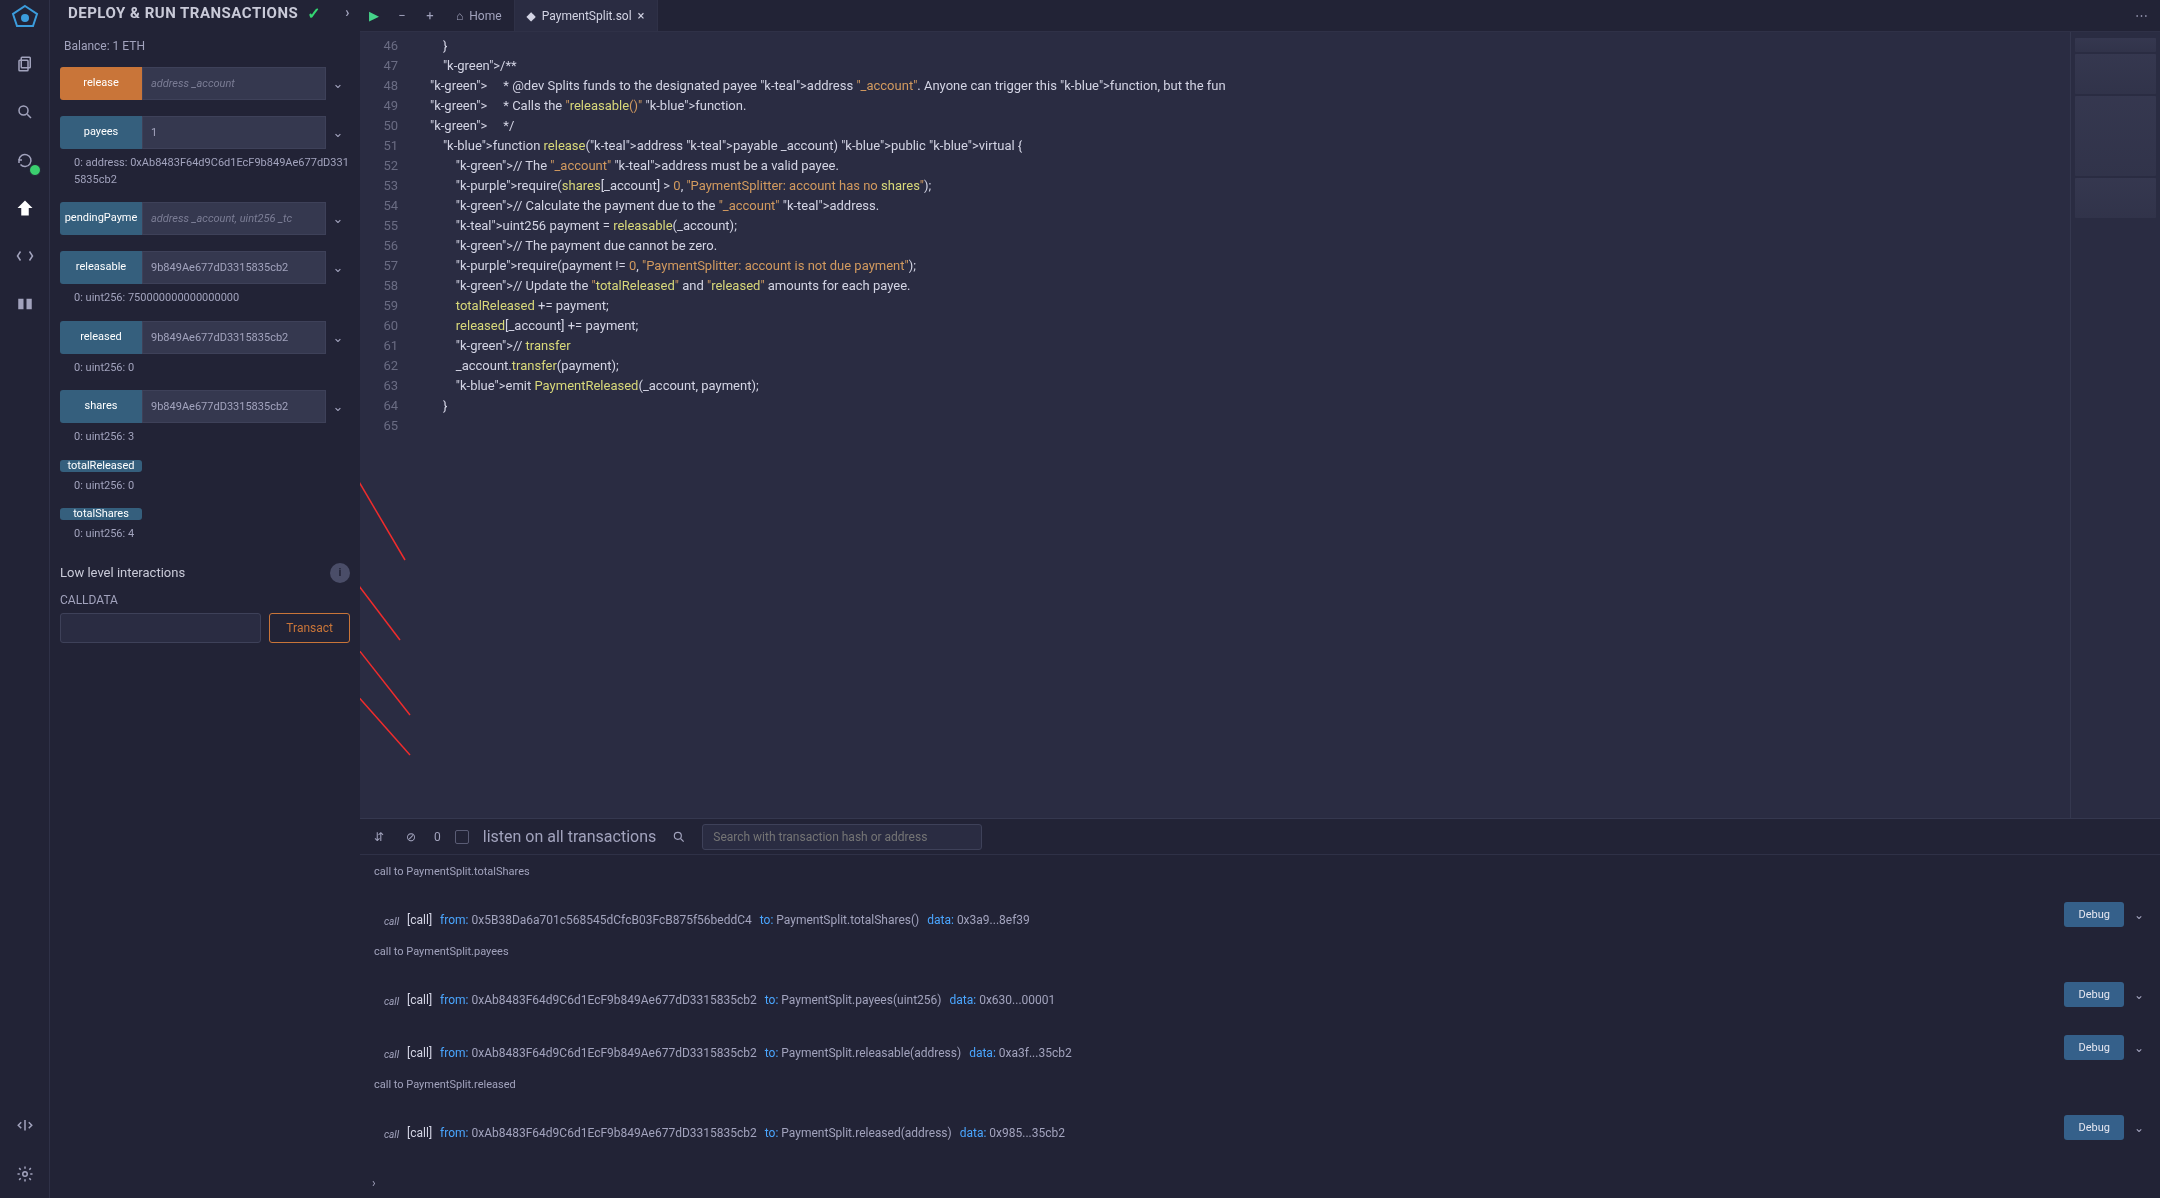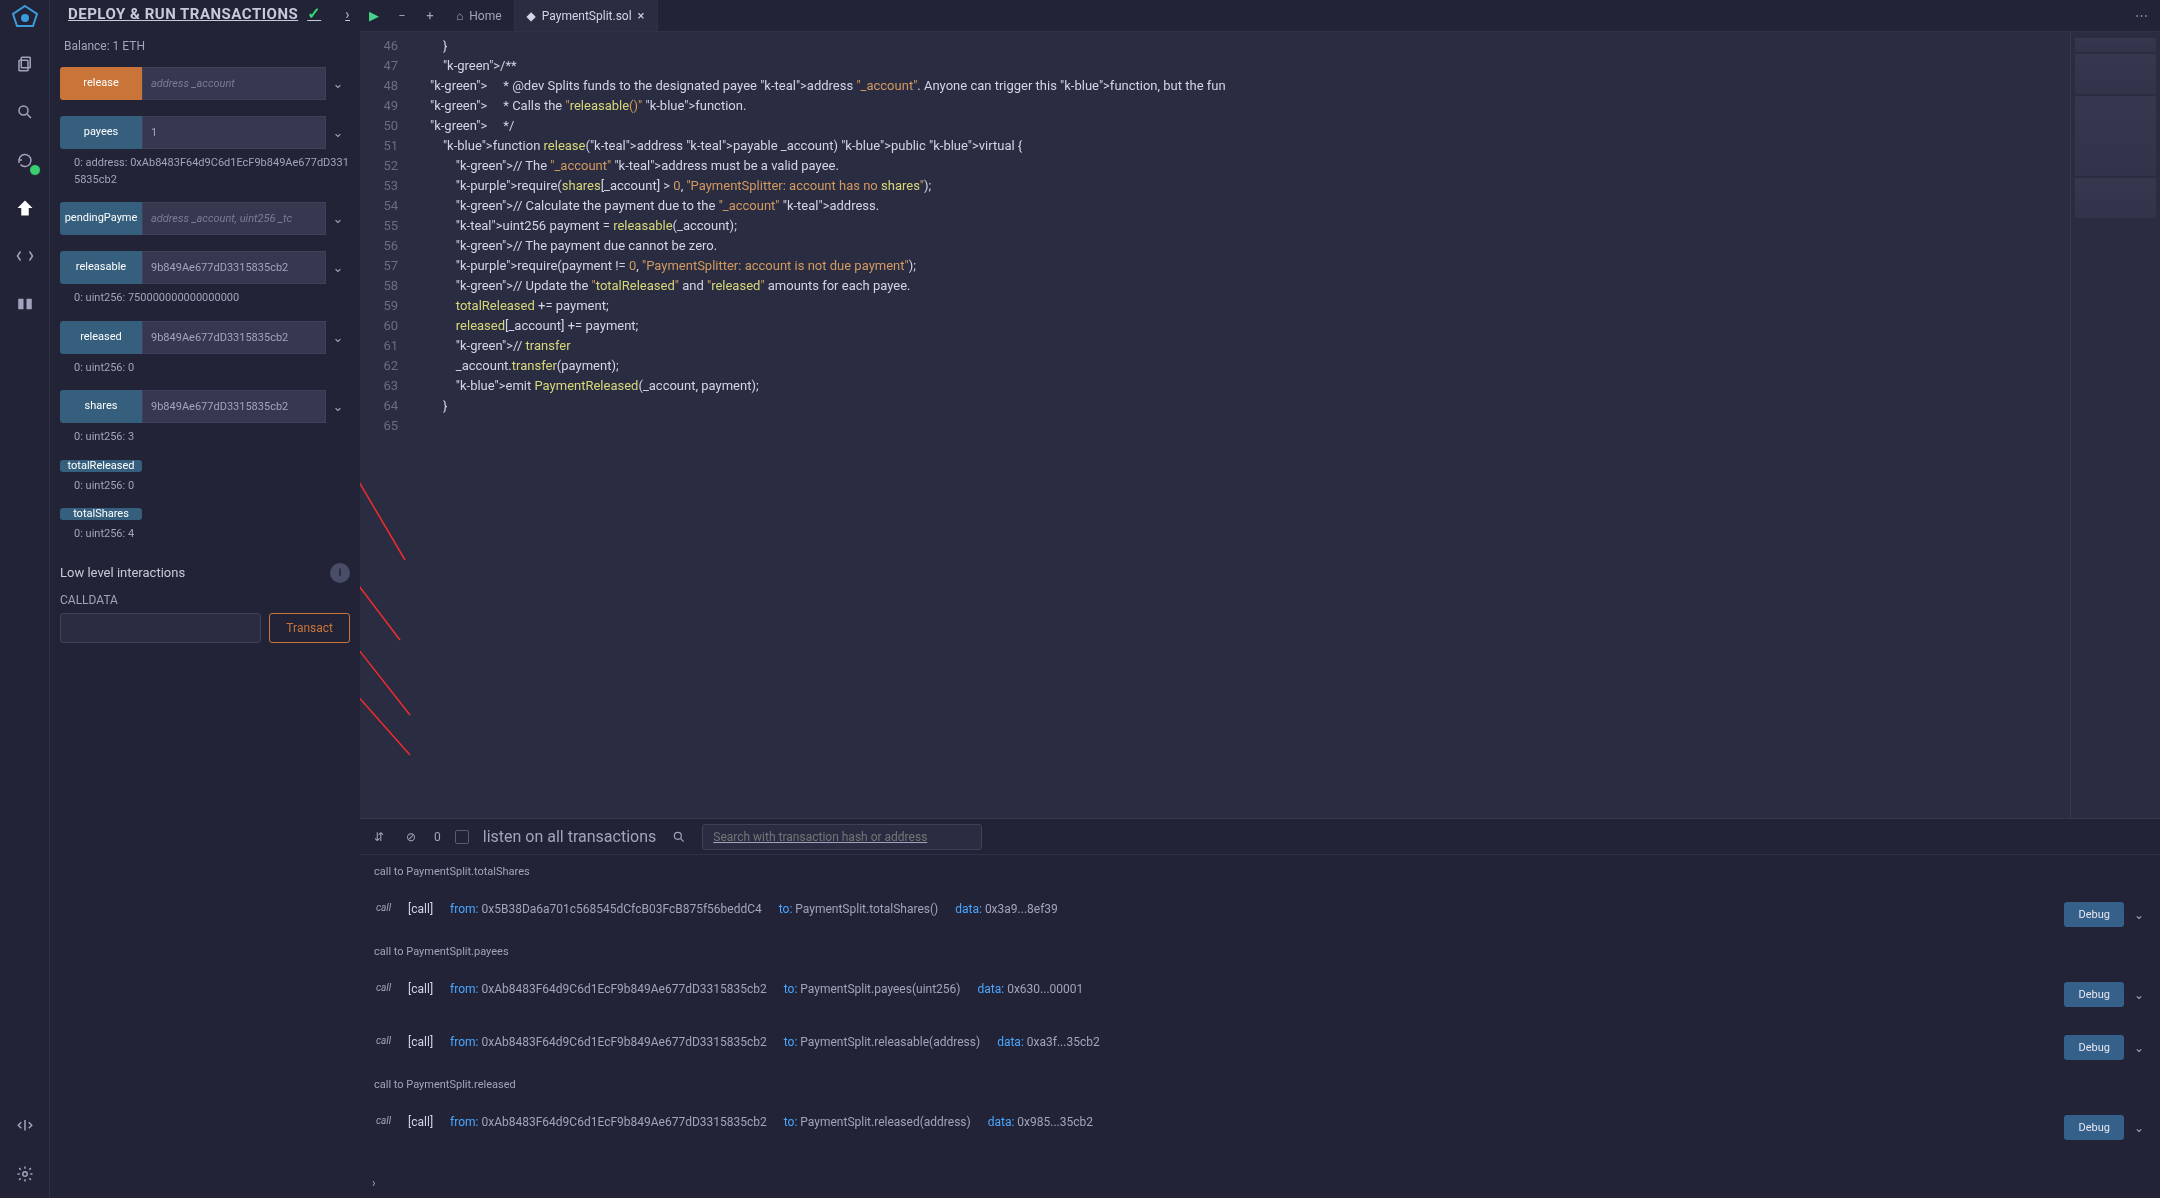--- a/index.html
+++ b/index.html
@@ -6,21 +6,21 @@
   body { background: #222336; color: #a2a3bd; font-size: 13px; overflow: hidden; }
   .app { display: flex; height: 100vh; }
   .iconbar { width: 50px; background: #222336; border-right: 1px solid #2f3147; display: flex; flex-direction: column; align-items: center; padding-top: 4px; position: relative; }
   .iconbar .icon { width: 28px; height: 28px; margin: 10px 0; color: #a2a3bd; cursor: pointer; display: flex; align-items: center; justify-content: center; }
   .iconbar .icon.active { color: #fff; }
   .iconbar .spacer { flex: 1; }
   .logo { width: 32px; height: 32px; margin-bottom: 4px; }
   .badge-dot { position: relative; }
   .badge-dot::after { content: ""; position: absolute; bottom: -2px; right: -2px; width: 10px; height: 10px; background: #3bcf6f; border-radius: 50%; border: 1px solid #222336; display:flex; align-items:center; justify-content:center; font-size:7px; color:#222336; }
   .sidepanel { width: 310px; background: #222336; padding: 0 10px 10px 10px; overflow-y: auto; position: relative; }
-  .sidepanel h1 { font-size: 15px; font-weight: 700; color: #c9cad8; letter-spacing: 0.5px; margin: 4px 0 16px 8px; display: flex; align-items: center; gap: 9px; text-decoration: underline; }
+  .sidepanel h1 { font-size: 15px; font-weight: 700; color: #c9cad8; letter-spacing: 0.5px; margin: 4px 0 16px 8px; display: flex; gap: 9px; }
   .sidepanel h1 .chk { color: #34d672; font-size: 16px; }
   .sidepanel h1 .chev { color: #a2a3bd; font-size: 14px; margin-left: auto; }
   .balance { font-size: 12px; color: #a2a3bd; margin: 0 0 14px 4px; }
   .fn-row { display: flex; align-items: stretch; margin-bottom: 6px; }
   .fn-btn { flex: 0 0 82px; display:flex; align-items:center; justify-content:center; font-size: 11px; color: #fff; border: none; cursor: pointer; border-radius: 3px 0 0 3px; padding: 0 4px; text-align:center; line-height:1.1; }
   .fn-btn.orange { background: #c97539; }
   .fn-btn.teal { background: #355f7d; }
   .fn-input { flex: 1; background: #35384f; border: 1px solid #3e4159; color: #a2a3bd; font-size: 11px; padding: 9px 8px; border-radius: 0; outline: none; min-width: 0; }
   .fn-input::placeholder { color: #7b7d95; font-style: italic; }
   .fn-dd { width: 24px; background: transparent; color: #a2a3bd; display: flex; align-items: center; justify-content: center; cursor: pointer; }
@@ -45,24 +45,24 @@
   .minimap { width:90px; background:#2a2c42; border-left:1px solid #35384f; display:flex; flex-direction:column; padding:6px 4px; }
   .mini-block { background: linear-gradient(0deg,#3e4159,#4a4d68); opacity:0.35; border-radius:1px; }
   .k-orange { color:#d29a5f; }
   .k-yell { color:#d8d87a; }
   .terminal { height:380px; background:#222336; border-top:1px solid #35384f; display:flex; flex-direction:column; font-family: "Consolas", "Menlo", monospace; font-size:12px; }
   .term-head { height:36px; display:flex; align-items:center; gap:14px; padding:0 10px; border-bottom:1px solid #2f3147; color:#a2a3bd; }
   .term-head .ico { width:18px; display:flex; align-items:center; justify-content:center; cursor:pointer; }
   .term-head .count { font-size:12px; }
   .term-head .chk { width:14px; height:14px; border:1px solid #5a5c75; border-radius:2px; }
   .term-head .listen { font-size:16px; }
-  .term-search { background:#2a2c42; border:1px solid #3e4159; border-radius:3px; height:26px; width:280px; color:#a2a3bd; padding:0 10px; font-size:12px;text-decoration:underline; }
+  .term-search { background:#2a2c42; border:1px solid #3e4159; border-radius:3px; height:26px; width:280px; color:#a2a3bd; padding:0 10px; font-size:12px; }
   .term-body { flex:1; overflow-y:auto; padding:6px 12px 40px 12px; }
   .log-simple { color:#a2a3bd; font-size:11px; margin:4px 0 10px 2px; }
-  .log-row { display:flex; align-items:flex-start; gap:17px; padding:14px 4px; }
+  .log-row { display:flex; align-items:flex-end; gap:8px; padding:14px 4px;margin-left:8px; }
   .log-tag { font-style:italic; color:#a2a3bd; font-size:10px; }
   .log-brk { color:#d3d4e4; }
   .log-key { color:#4aa6ff; }
   .log-val { color:#a2a3bd; }
   .log-right { margin-left:auto; display:flex; align-items:center; gap:10px; }
   .debug-btn { background:#35608a; color:#e5e6f0; border:none; border-radius:3px; padding:6px 14px; font-size:11px; cursor:pointer; }
   .prompt { position:absolute; bottom:8px; left:12px; color:#a2a3bd; }
   svg.red-lines { position:absolute; top:0; left:0; pointer-events:none; z-index:50; }
   .info-i { width:20px; height:20px; border-radius:50%; background:#4a4d68; color:#222336; display:flex; align-items:center; justify-content:center; font-size:11px; font-weight:700; cursor:pointer; }
   ::-webkit-scrollbar { width:10px; height:10px; }

